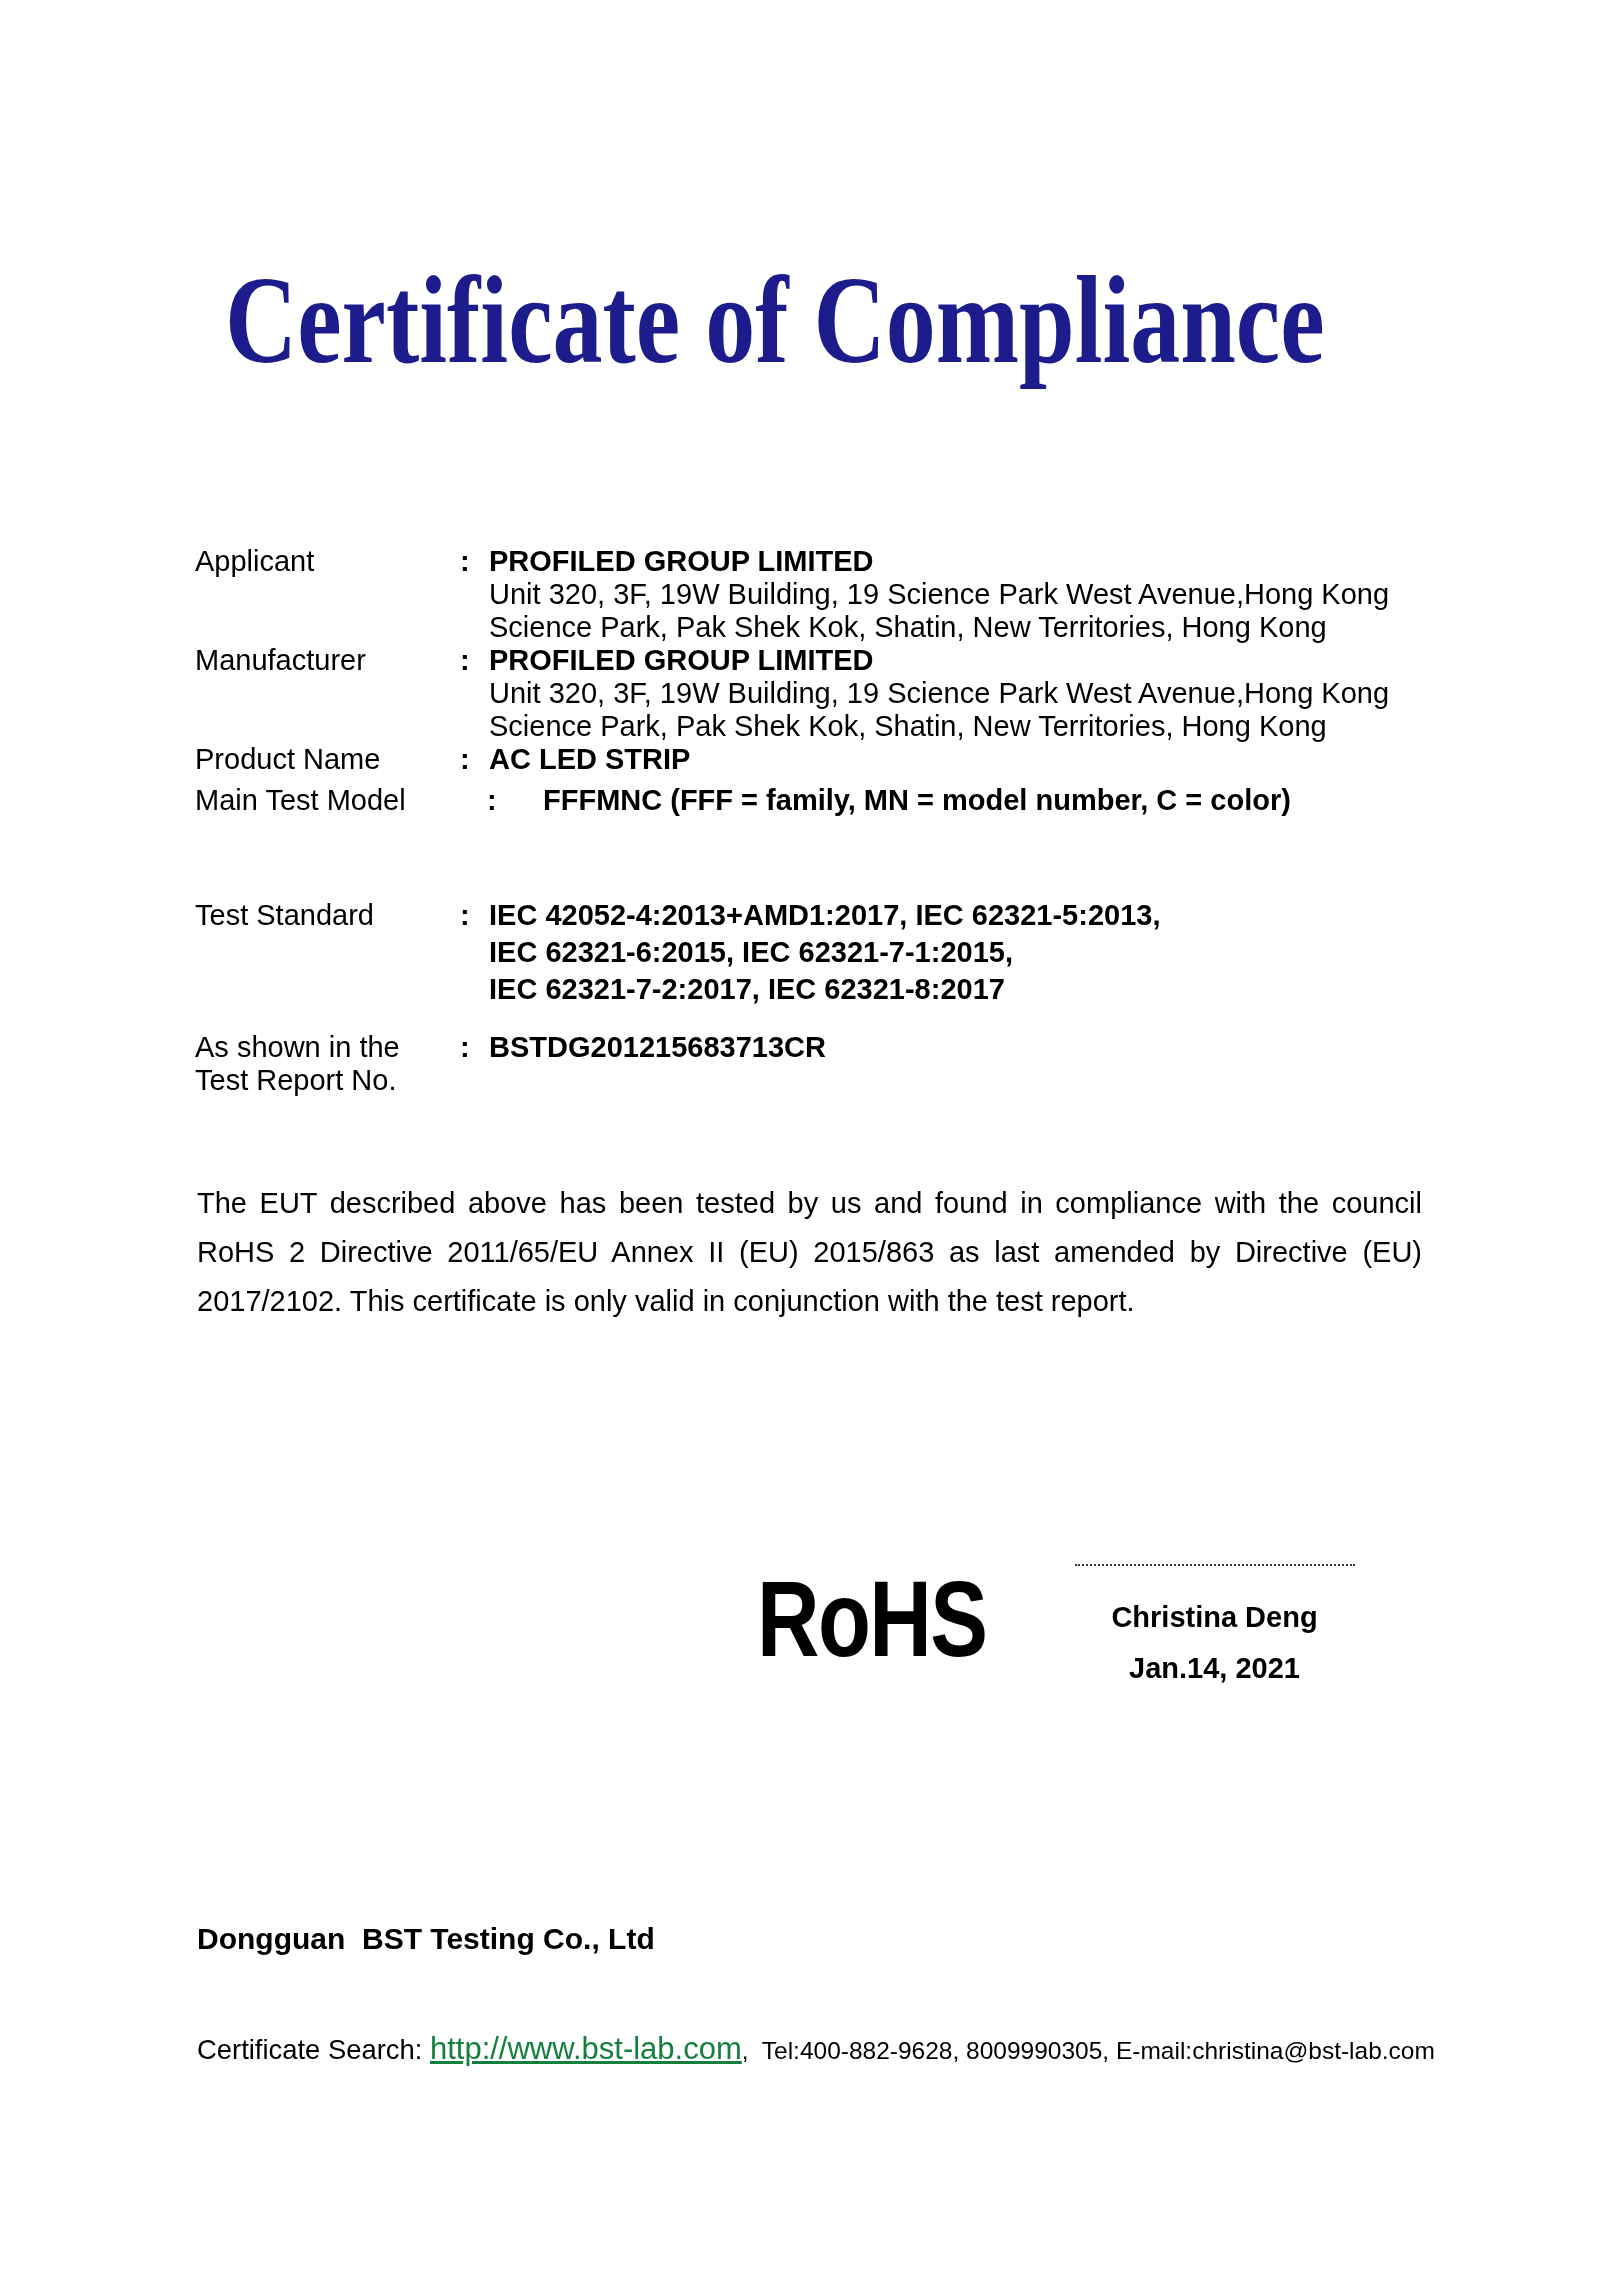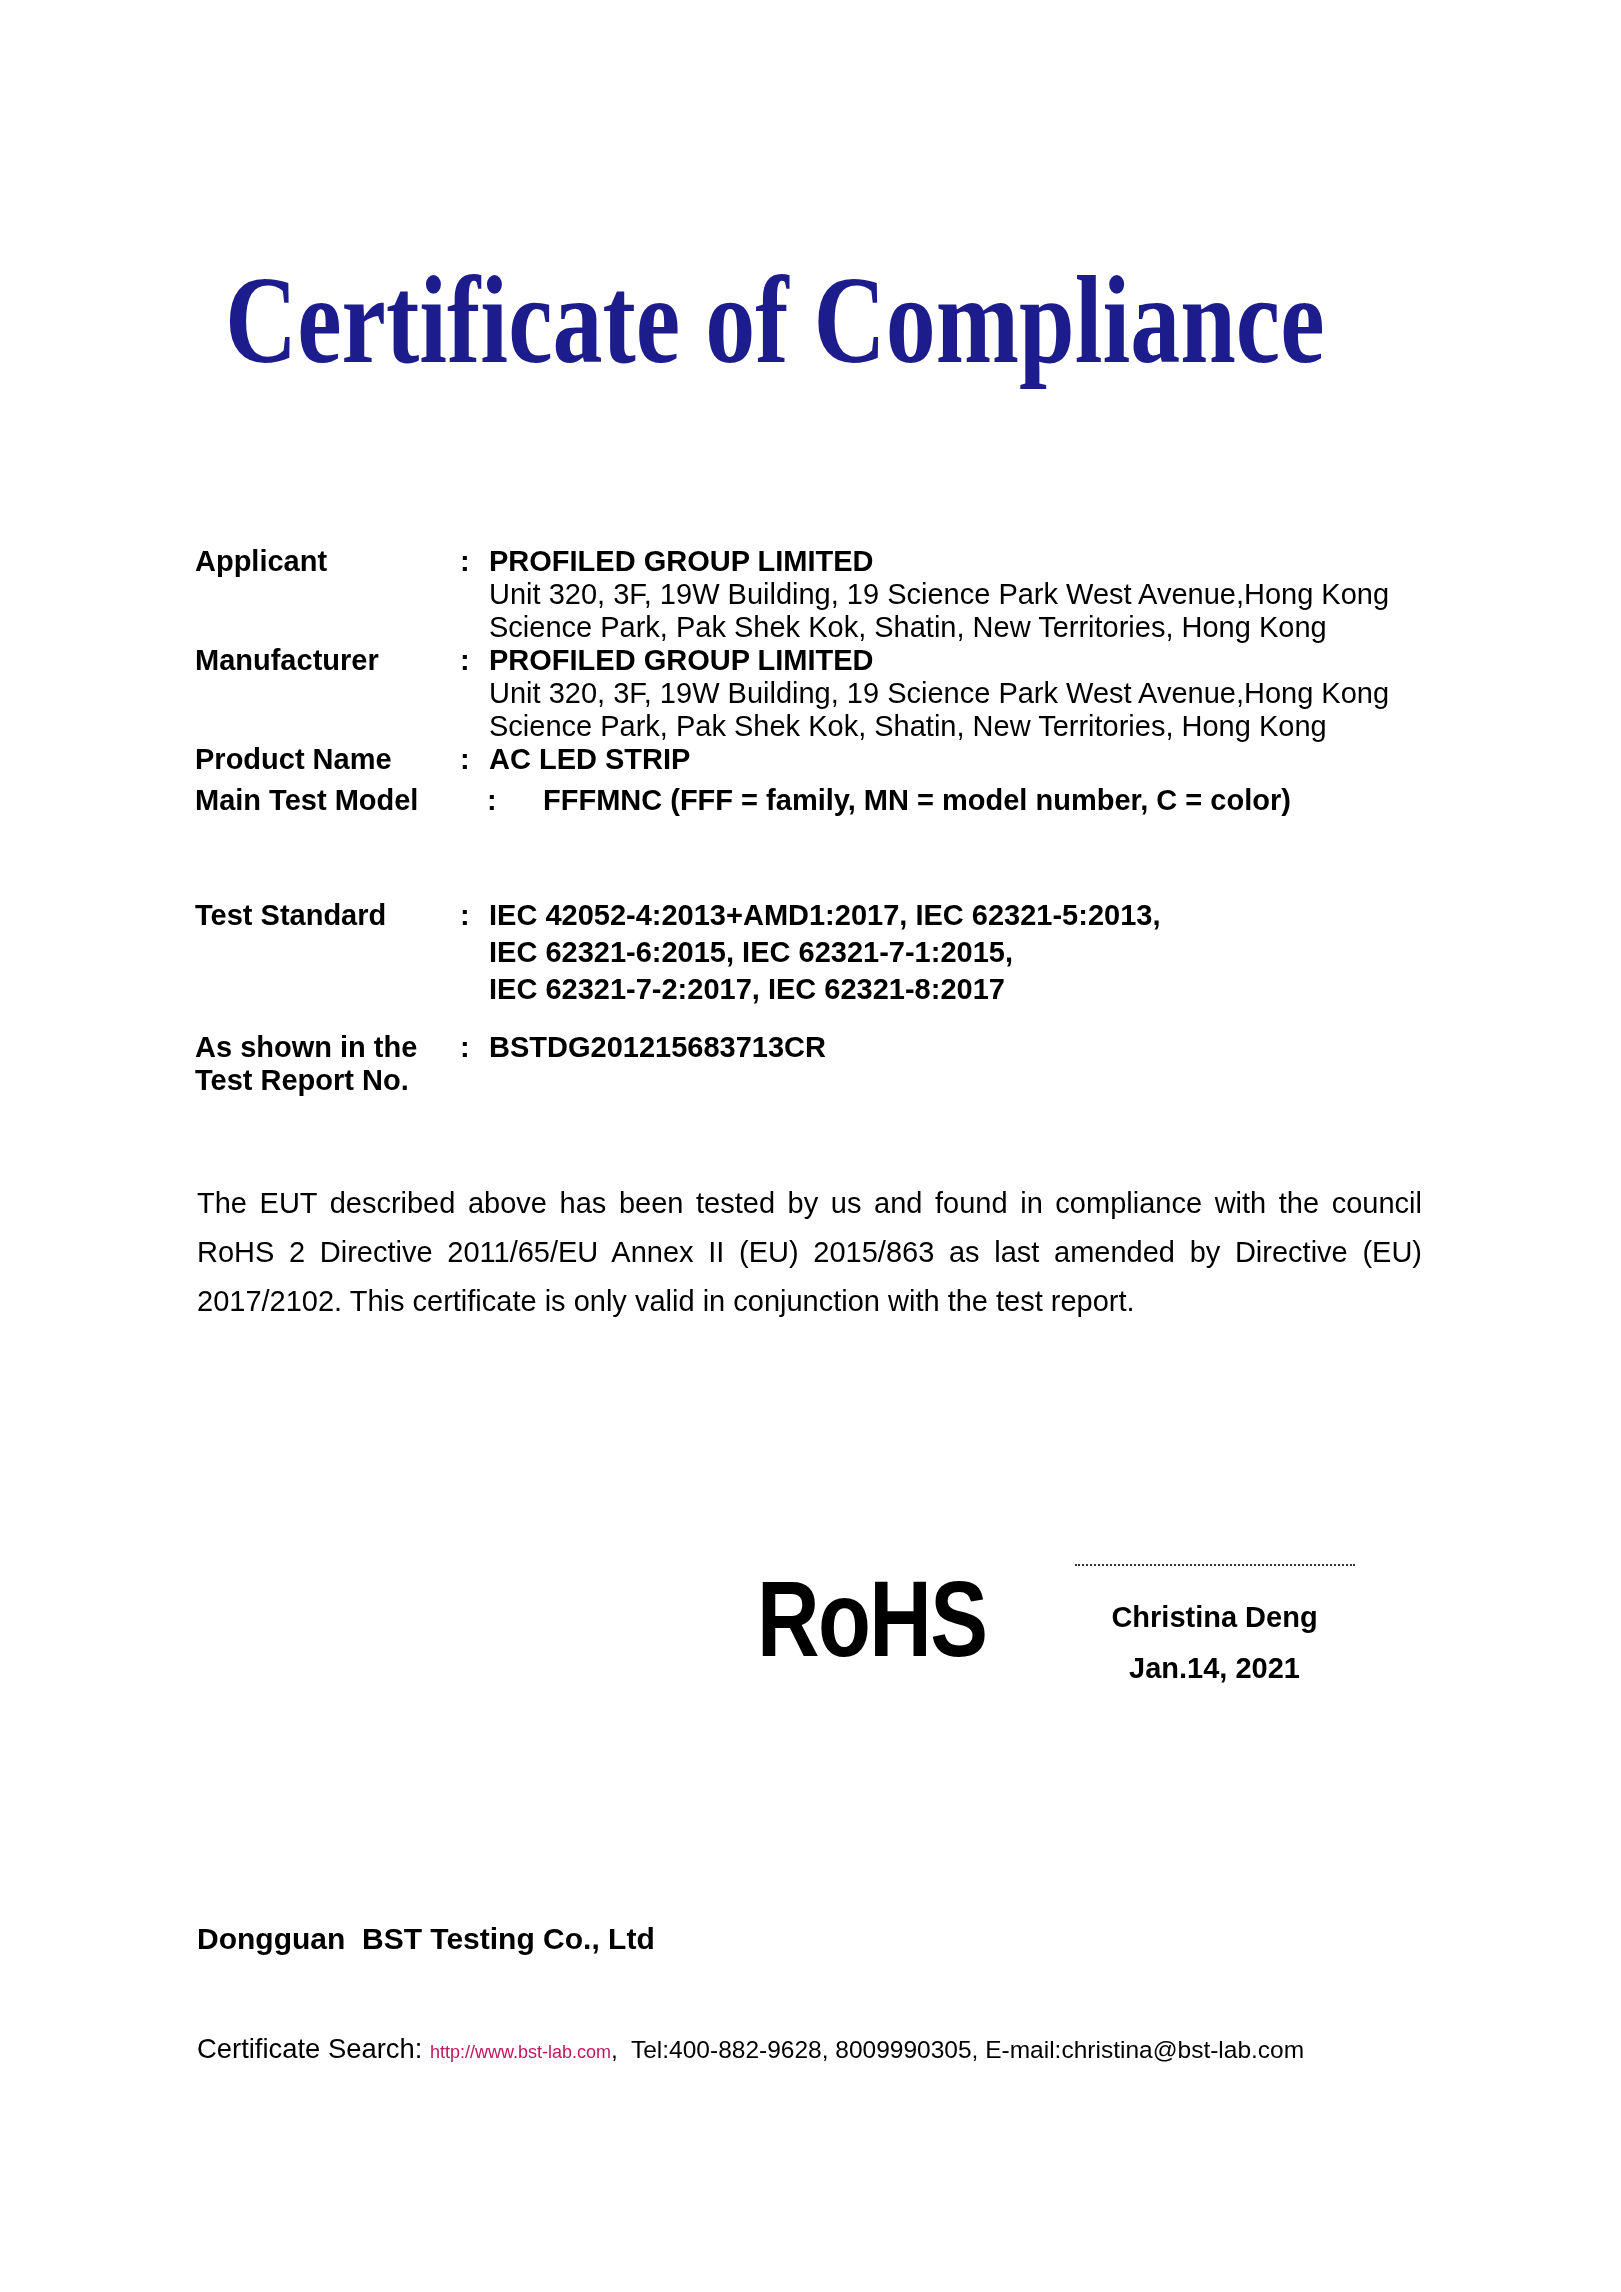--- a/index.html
+++ b/index.html
@@ -46,21 +46,21 @@
     position: absolute;
     left: 195px;
     width: 1286px;
     font-size: 29px;
     line-height: 33px;
   }
   .info.block-main { top: 545px; }
   .info.block-standard { top: 897px; line-height: 37px; }
   .info.block-report { top: 1031px; }
   .row { display: flex; align-items: flex-start; }
-  .row .lbl { width: 265px; flex: none; font-weight: bold; }
+  .row .lbl { width: 265px; flex: none; font-weight: normal; }
   .row .sep { width: 29px; flex: none; font-weight: bold; }
   .row .val { flex: 1; min-width: 0; white-space: nowrap; }
   .bold { font-weight: bold; }
   .row.model-row { margin-top: 7.8px; gap: 27px; }
 
   
   .statement {
     position: absolute;
     left: 197px;
     top: 1179px;
@@ -124,22 +124,23 @@
   }
   .footer-search {
     position: absolute;
     left: 197px;
     top: 2031px;
     font-size: 27.4px;
     line-height: 35px;
     white-space: nowrap;
   }
   .fs-url {
-    font-size: 18px;
-    color: #be185d;
+    font-size: 31px;
+    text-decoration: underline;
+    color: #15803d;
   }
   .fs-rest {
     font-size: 24.5px;
     white-space: pre;
   }
 </style>
 </head>
 <body>
 
 <div class="page">

